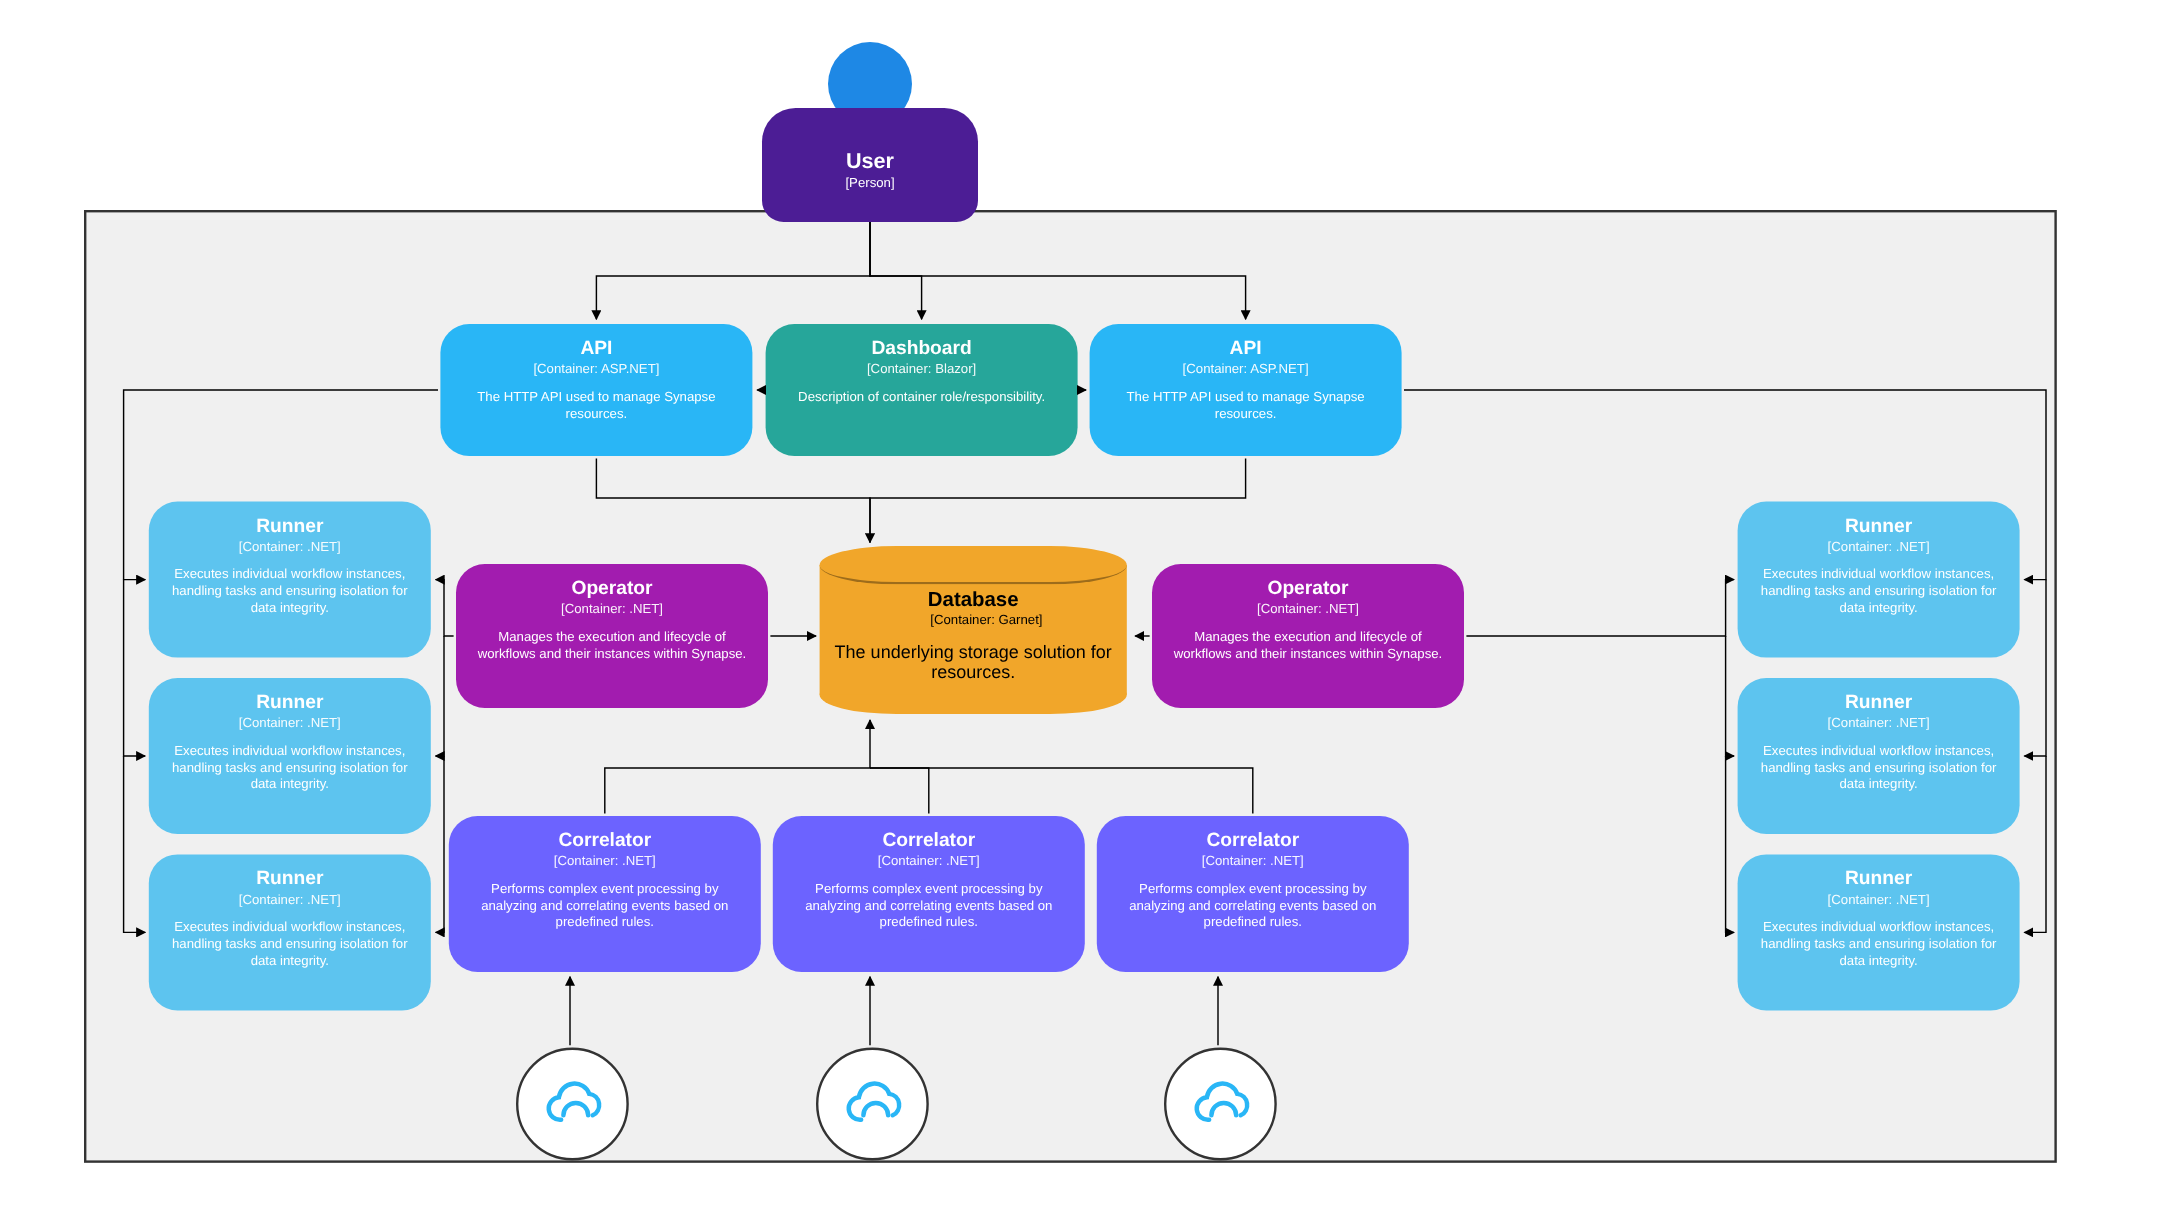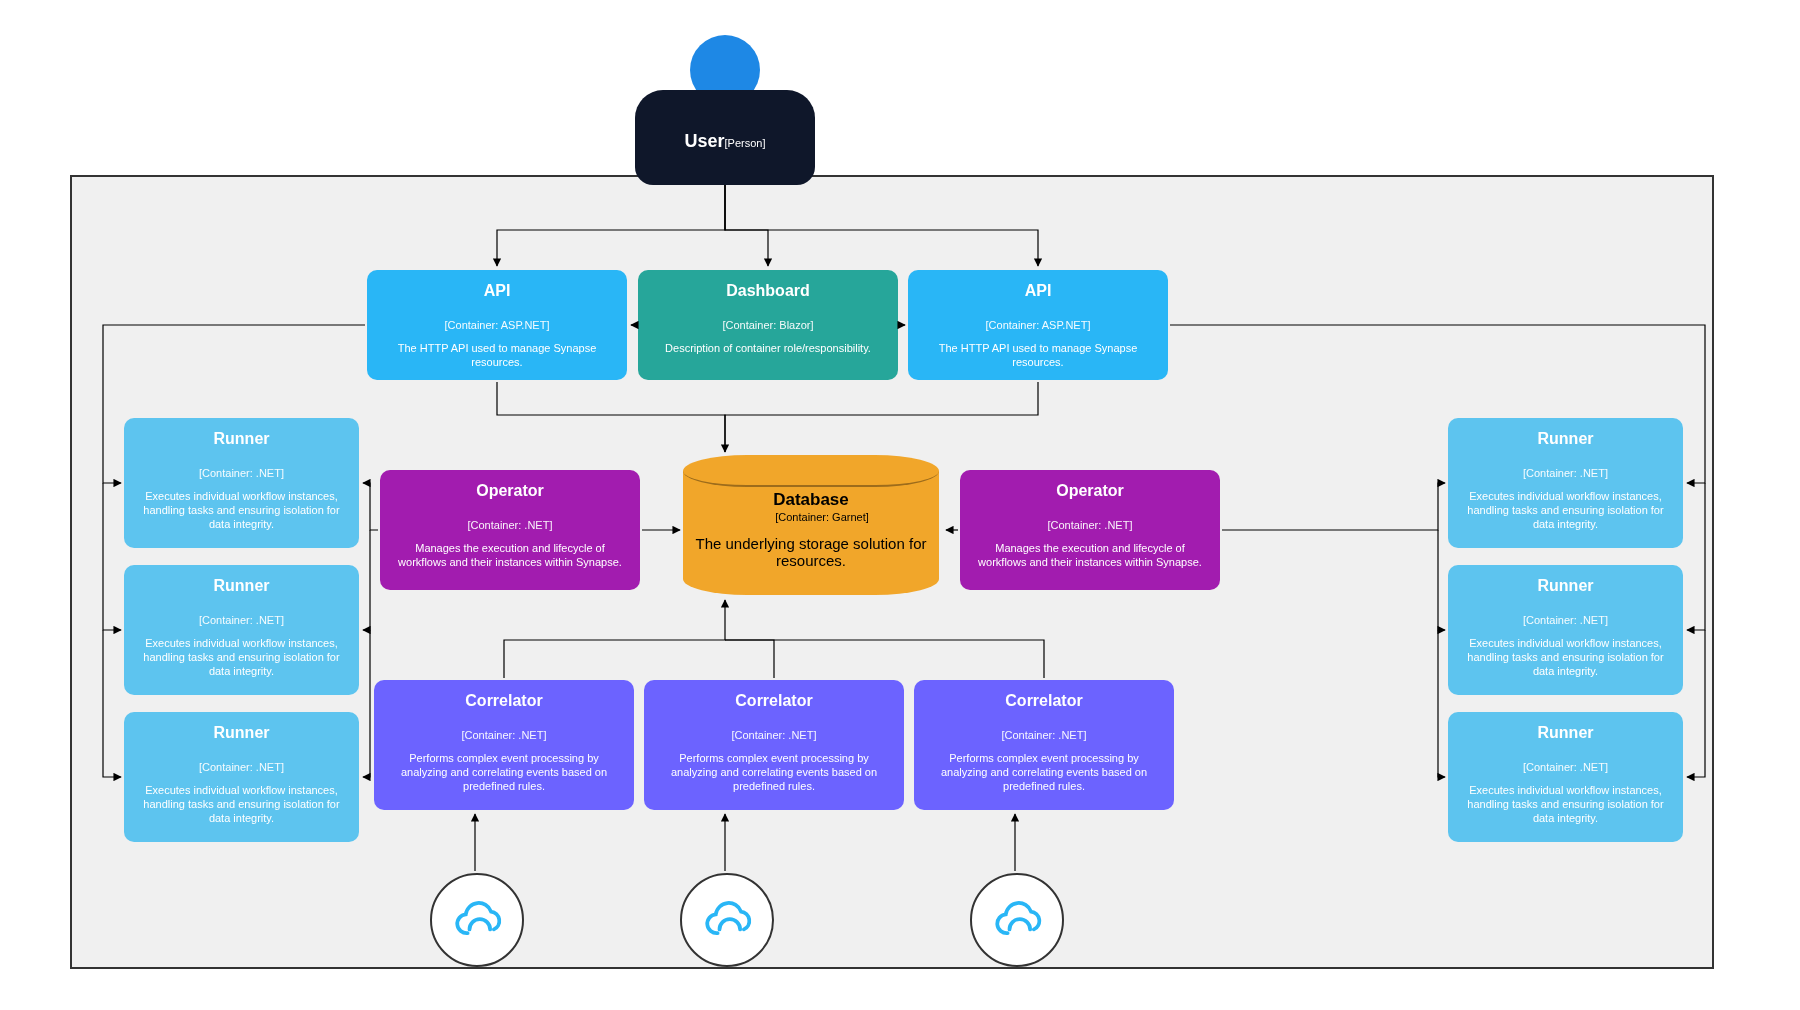--- a/index.html
+++ b/index.html
@@ -16,38 +16,38 @@
     left: 70px;
     top: 175px;
     width: 1640px;
     height: 790px;
     background: #f0f0f0;
     border: 2px solid #333;
   }
   .node {
     position: absolute;
     box-sizing: border-box;
-    border-radius: 10px;
+    border-radius: 24px;
     color: #fff;
     text-align: center;
     padding: 12px 14px;
     display: flex;
     flex-direction: column;
     align-items: center;
     justify-content: flex-start;
   }
   .node .title {
     font-weight: 700;
     font-size: 16px;
     line-height: 18px;
   }
   .node .sub {
     font-size: 11px;
     opacity: 0.95;
-    margin-top: 19px;
+    margin-top: 2px;
   }
   .node .desc {
     font-size: 11px;
     margin-top: 10px;
     line-height: 14px;
     max-width: 230px;
   }
   .api-blue  { background: #29b6f6; }
   .teal      { background: #26a69a; }
   .green     { background: #a21caf; }
@@ -61,24 +61,24 @@
     height: 150px;
     text-align: center;
     color: #fff;
   }
   .person .body {
     position: absolute;
     bottom: 0;
     left: 0;
     width: 180px;
     height: 95px;
-    background: #0f172a;
+    background: #4c1d95;
     border-radius: 28px 28px 18px 18px;
     display: flex;
-    flex-direction: row;
+    flex-direction: column;
     align-items: center;
     justify-content: center;
     padding-top: 8px;
     box-sizing: border-box;
   }
   .person .head {
     position: absolute;
     top: 0;
     left: 50%;
     transform: translateX(-50%);

